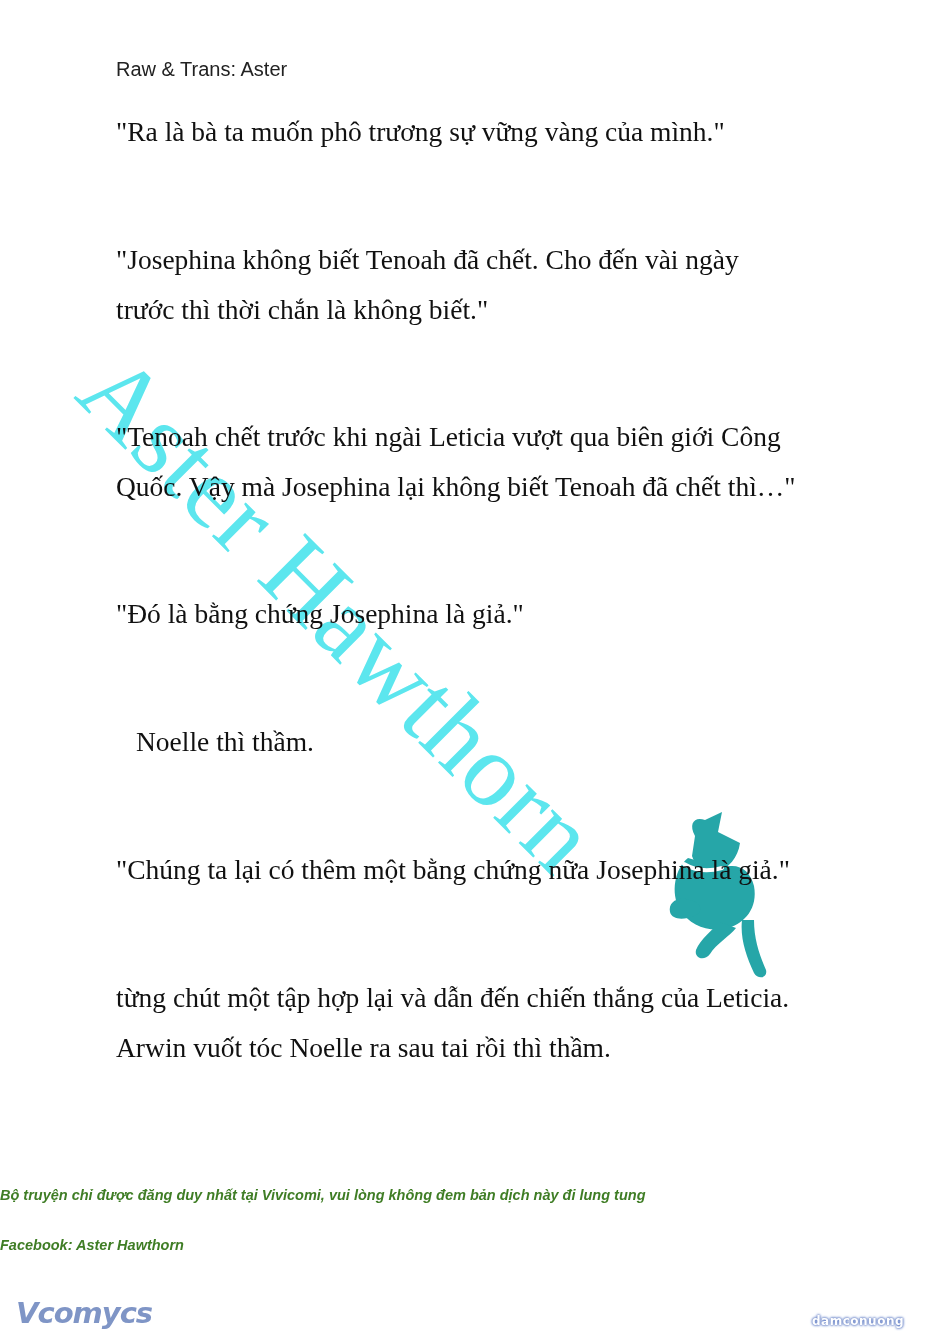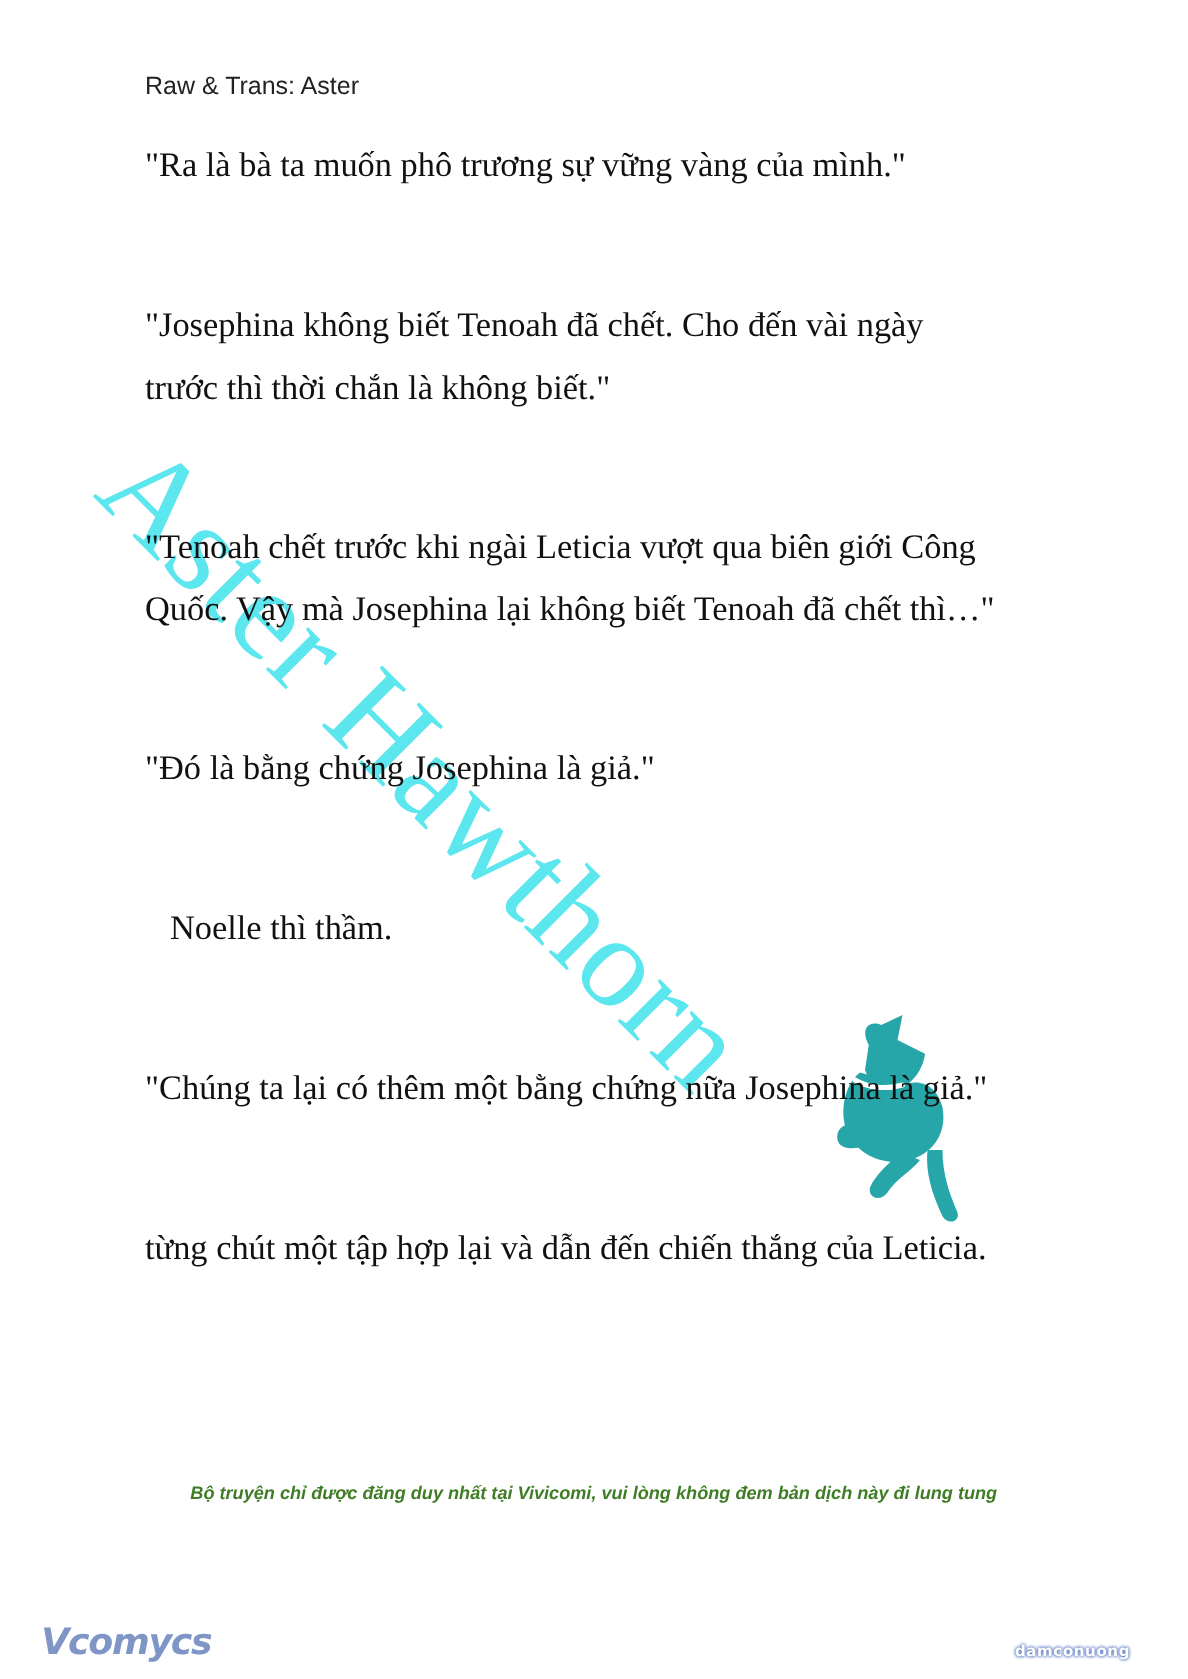--- a/index.html
+++ b/index.html
@@ -3,22 +3,22 @@
 <meta charset="utf-8">
 <style>
   html, body { margin:0; padding:0; }
   body { width:950px; height:1343px; background:#ffffff; position:relative; overflow:hidden; }
   .page { position:absolute; left:0; top:0; width:950px; height:1343px; }
   .credit { position:absolute; left:116px; top:58px; font-family:"Liberation Sans", sans-serif; font-size:20px; color:#222; }
   .para { position:absolute; left:116px; font-family:"Liberation Serif", serif; font-size:27.5px; color:#111; line-height:50px; white-space:nowrap; z-index:3; }
   .watermark { position:absolute; left:118px; top:560px; font-family:"Liberation Serif", serif; font-size:104px; color:#5ce6ee; transform-origin:0 0; transform:rotate(45deg); white-space:nowrap; z-index:1; letter-spacing:1px; }
   .wm-wrap { position:absolute; left:0; top:0; width:950px; height:1343px; z-index:1; }
   .cat { position:absolute; left:650px; top:798px; width:130px; height:185px; z-index:2; }
-  .notice { position:absolute; left:0; width:950px; text-align:center; font-family:"Liberation Sans", sans-serif; font-style:italic; font-weight:bold; font-size:14.5px; color:#3f7d25; }
-  .logo-left { position:absolute; left:16px; top:1296px; font-family:"DejaVu Sans", sans-serif; font-style:italic; font-weight:bold; font-size:29px; color:#7f95c6; letter-spacing:-1px;margin-left:17px; }
+  .notice { position:absolute; left:0; width:950px; text-align:left; font-family:"Liberation Sans", sans-serif; font-style:italic; font-weight:bold; font-size:14.5px; color:#3f7d25; }
+  .logo-left { position:absolute; left:16px; top:1296px; font-family:"DejaVu Sans", sans-serif; font-style:italic; font-weight:bold; font-size:29px; color:#7f95c6; letter-spacing:-1px; }
   .logo-right { position:absolute; left:812px; top:1314px; font-family:"DejaVu Sans", sans-serif; font-weight:bold; font-size:12px; color:#ffffff; text-shadow:0 0 3px #6d87c9, 0 0 3px #6d87c9, 0 0 2px #6d87c9; letter-spacing:0.5px; }
 </style>
 </head>
 <body>
 
 <div class="page">
 
   <div class="wm-wrap">
     <div class="watermark" style="left:140px; top:330px;">Aster Hawthorn</div>
   </div>
@@ -63,20 +63,22 @@
   <div class="para" style="top:717px;margin-left:20px;">
     <div>Noelle thì thầm.</div>
   </div>
 
   <div class="para" style="top:845px;">
     <div>"Chúng ta lại có thêm một bằng chứng nữa Josephina là giả."</div>
   </div>
 
   <div class="para" style="top:973px;">
     <div>từng chút một tập hợp lại và dẫn đến chiến thắng của Leticia.</div>
+    <div>Arwin vuốt tóc Noelle ra sau tai rồi thì thầm.</div>
   </div>
 
   <div class="notice" style="top:1187px;">Bộ truyện chỉ được đăng duy nhất tại Vivicomi, vui lòng không đem bản dịch này đi lung tung</div>
+  <div class="notice" style="top:1237px;">Facebook: Aster Hawthorn</div>
 
   <div class="logo-left">Vcomycs</div>
   <div class="logo-right">damconuong</div>
 
 </div>
 
 </body></html>

